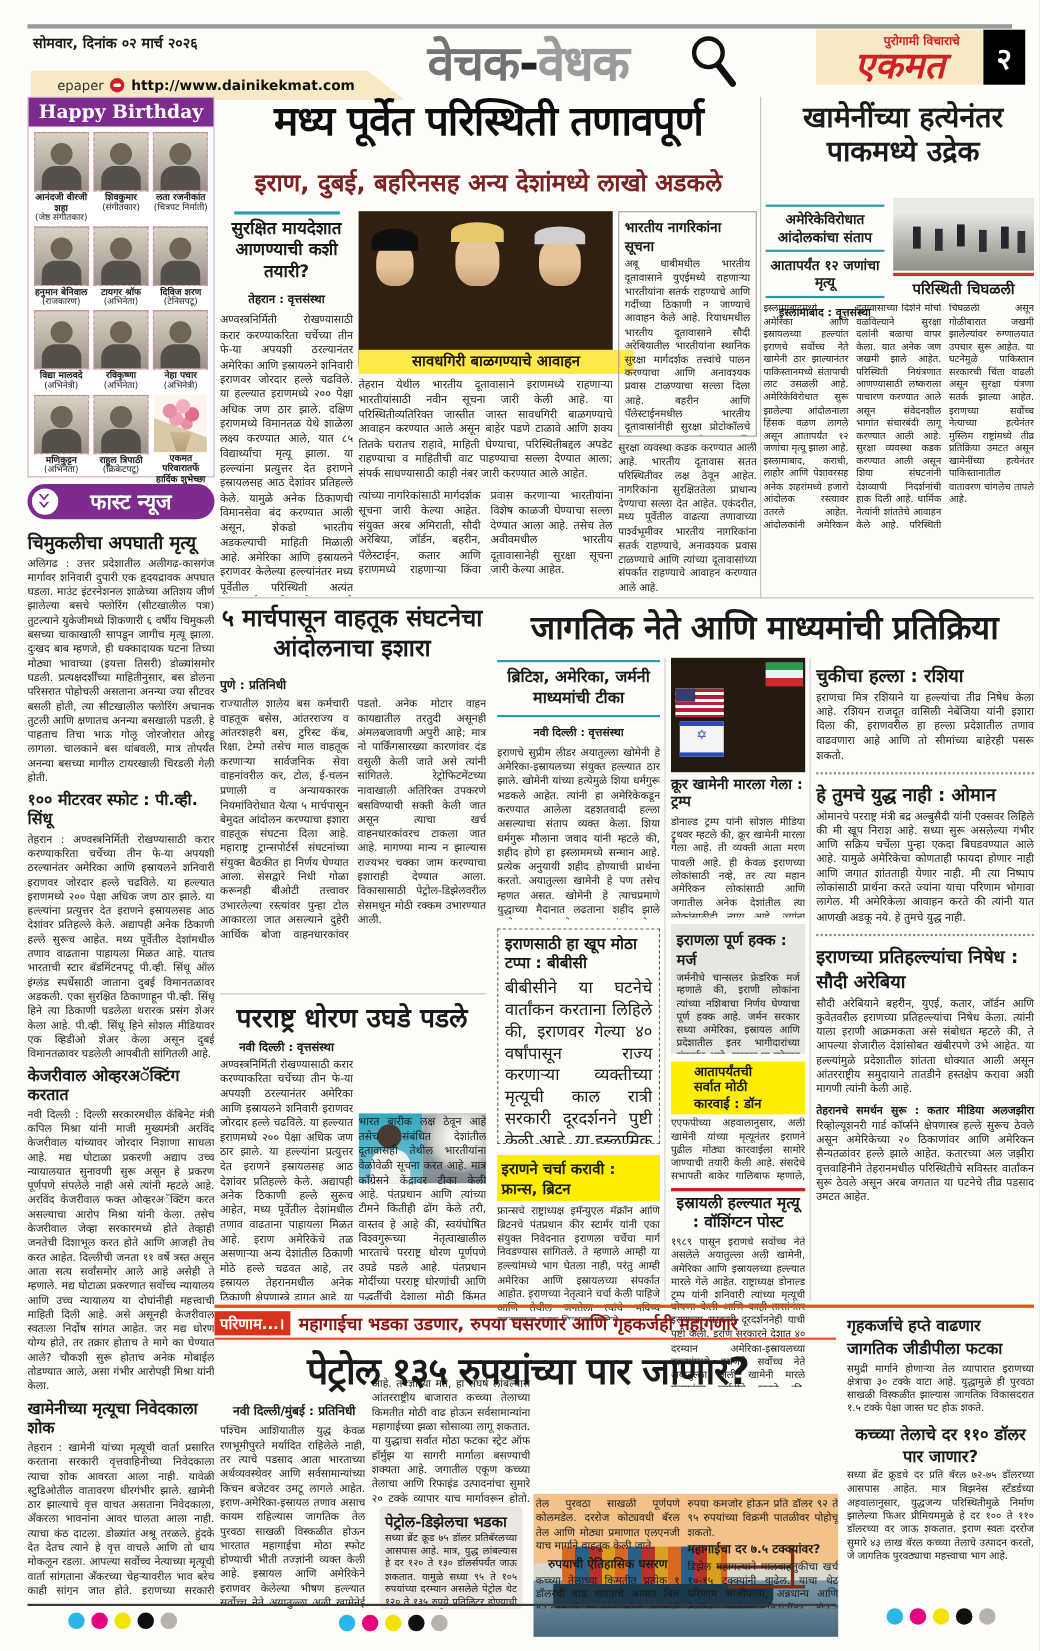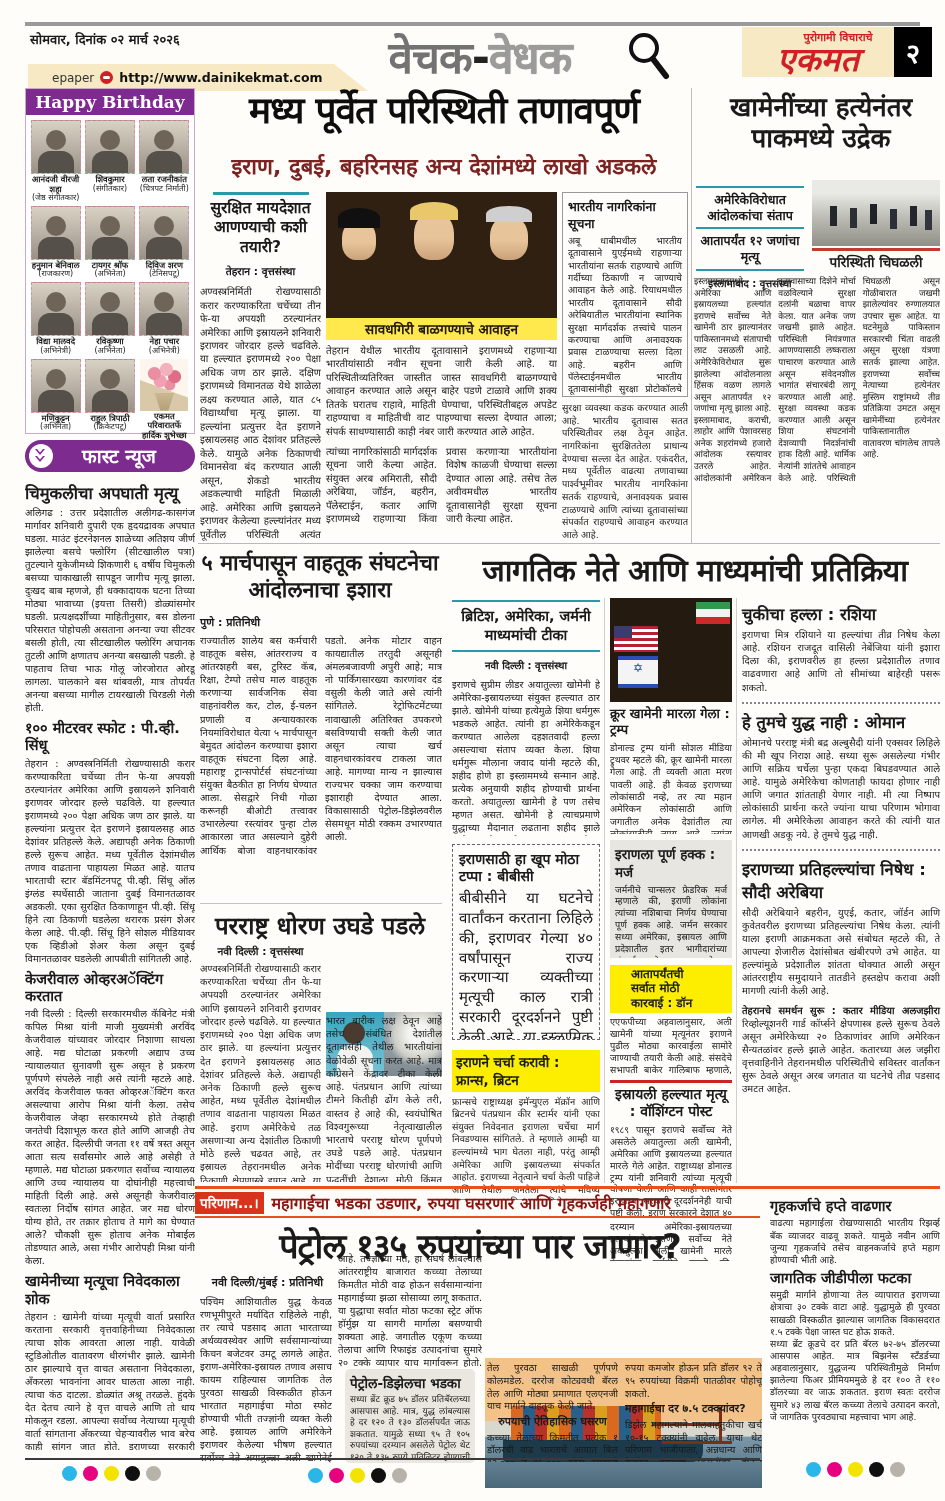--- a/index.html
+++ b/index.html
@@ -76,21 +76,21 @@
   .ldl{font-size:10.5px;font-weight:bold;text-align:center;margin:7px 0;}
   .lbody{font-size:9.9px;line-height:1.36;}
   .limg{left:326px;top:192px;width:231px;height:140px;
         background:radial-gradient(circle at 15% 85%,#ff9a00 0 14%,transparent 42%),
                    radial-gradient(circle at 85% 80%,#ff6a00 0 12%,transparent 40%),
                    radial-gradient(circle at 55% 95%,#ffd34d 0 10%,transparent 35%),
                    linear-gradient(180deg,#4a3категория520,#2a1a0e);
         background-color:#2f2012;}
   .face{position:absolute;border-radius:45% 45% 40% 40%;background:linear-gradient(180deg,#e8c49a 55%,#caa27a);}
   .hair{position:absolute;border-radius:50% 50% 0 0;}
-  .lcapbar{left:326px;top:318px;width:231px;height:22px;background:#ffe94d;color:#20160a;
+  .lcapbar{left:326px;top:318px;width:250px;height:22px;background:#ffe94d;color:#20160a;
            font-size:13.5px;font-weight:800;text-align:center;line-height:22px;}
   .lcaptext{left:326px;top:344px;width:231px;height:97px;font-size:9.9px;line-height:1.36;}
   .lc2{left:326px;top:445px;width:231px;height:97px;column-count:2;column-gap:9px;font-size:9.9px;line-height:1.36;}
   .nbox{left:562px;top:192px;width:126px;height:205px;border:1px solid #999;padding:5px;box-sizing:border-box;}
   .nhead{font-size:12.5px;font-weight:800;margin-bottom:3px;}
   .nbody{font-size:9.3px;line-height:1.33;}
   .nafter{left:562px;top:402px;width:126px;height:140px;font-size:9.4px;line-height:1.35;}
   .vdiv1{left:691px;top:88px;width:1px;height:455px;background:#bfbfbf;}
   
   .pak-h{left:698px;top:92px;width:246px;font-size:26px;font-weight:800;text-align:center;line-height:1.2;}
@@ -434,23 +434,23 @@
     <div class="csub">रुपयाची ऐतिहासिक घसरण</div>
     <span>कच्च्या तेलाच्या किमतीत प्रत्येक १ डॉलरची वाढ भारताचे आयात बिल १२,००० ते १६,००० कोटी रुपयांनी वाढवते. यामुळे</span>
   </div>
   <div class="abs pc4 jus ovh">
     <span>रुपया कमजोर होऊन प्रति डॉलर ९२ ते ९५ रुपयांच्या विक्रमी पातळीवर पोहोचू शकतो.</span>
     <div class="csub2">महागाईचा दर ७.५ टक्क्यांवर?</div>
     <span>डिझेल महागल्याने मालवाहतुकीचा खर्च १०-१५ टक्क्यांनी वाढेल. याचा थेट परिणाम भाजीपाला, अन्नधान्य आणि दैनंदिन वस्तूंच्या किमतींवर होऊन महागाईचा दर ७.५ टक्क्यांपर्यंत पोहोचू शकतो.</span>
   </div>
   <div class="abs pright">
     <div class="prh">गृहकर्जाचे हप्ते वाढणार</div>
-    <div class="prb">वाढत्या महागाईला रोखण्यासाठी भारतीय रिझर्व्ह बँक व्याजदर वाढवू शकते. यामुळे नवीन आणि जुन्या गृहकर्जाचे तसेच वाहनकर्जाचे हप्ते महाग होण्याची भीती आहे.</div>
     <div class="prh">जागतिक जीडीपीला फटका</div>
     <div class="prb">समुद्री मार्गाने होणाऱ्या तेल व्यापारात इराणच्या क्षेत्राचा ३० टक्के वाटा आहे. युद्धामुळे ही पुरवठा साखळी विस्कळीत झाल्यास जागतिक विकासदरात १.५ टक्के पेक्षा जास्त घट होऊ शकते.</div>
+    <div class="prh3">कच्च्या तेलाचे दर ११० डॉलर पार जाणार?</div>
     <div class="prb">सध्या ब्रेंट क्रूडचे दर प्रति बॅरल ७२-७५ डॉलरच्या आसपास आहेत. मात्र बिझनेस स्टँडर्डच्या अहवालानुसार, युद्धजन्य परिस्थितीमुळे निर्माण झालेल्या फिअर प्रीमियममुळे हे दर १०० ते ११० डॉलरच्या वर जाऊ शकतात. इराण स्वतः दररोज सुमारे ४३ लाख बॅरल कच्च्या तेलाचे उत्पादन करतो, जे जागतिक पुरवठ्याचा महत्त्वाचा भाग आहे.</div>
   </div>
 
   <div class="abs botrule"></div>
   <div class="abs dots dots1">
       <i class="d-c"></i>
       <i class="d-m"></i>
       <i class="d-y"></i>
       <i class="d-k"></i>
       <i class="d-g"></i>

